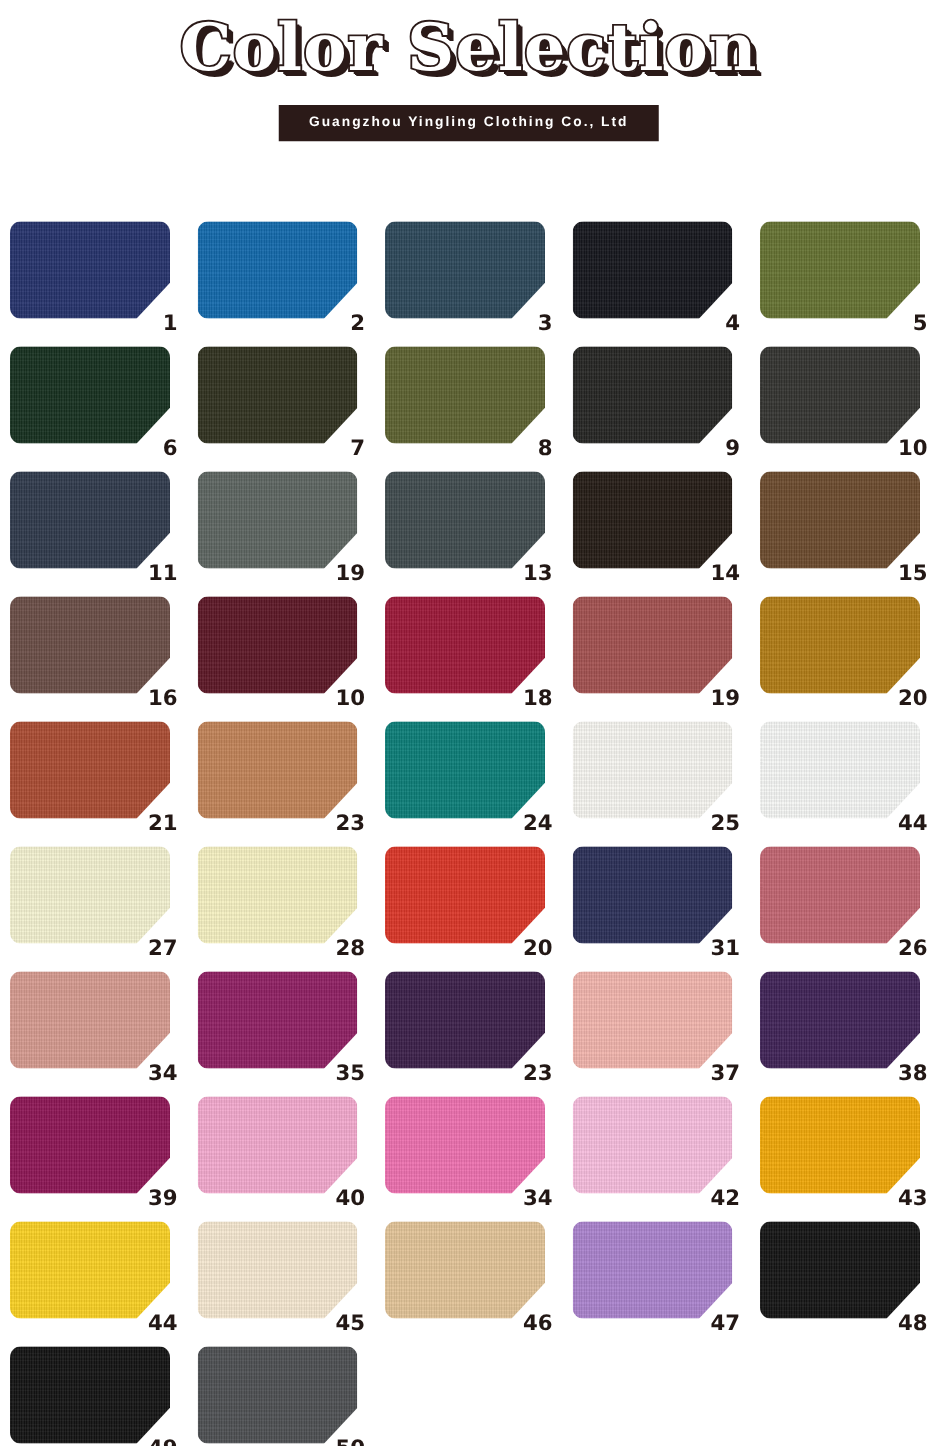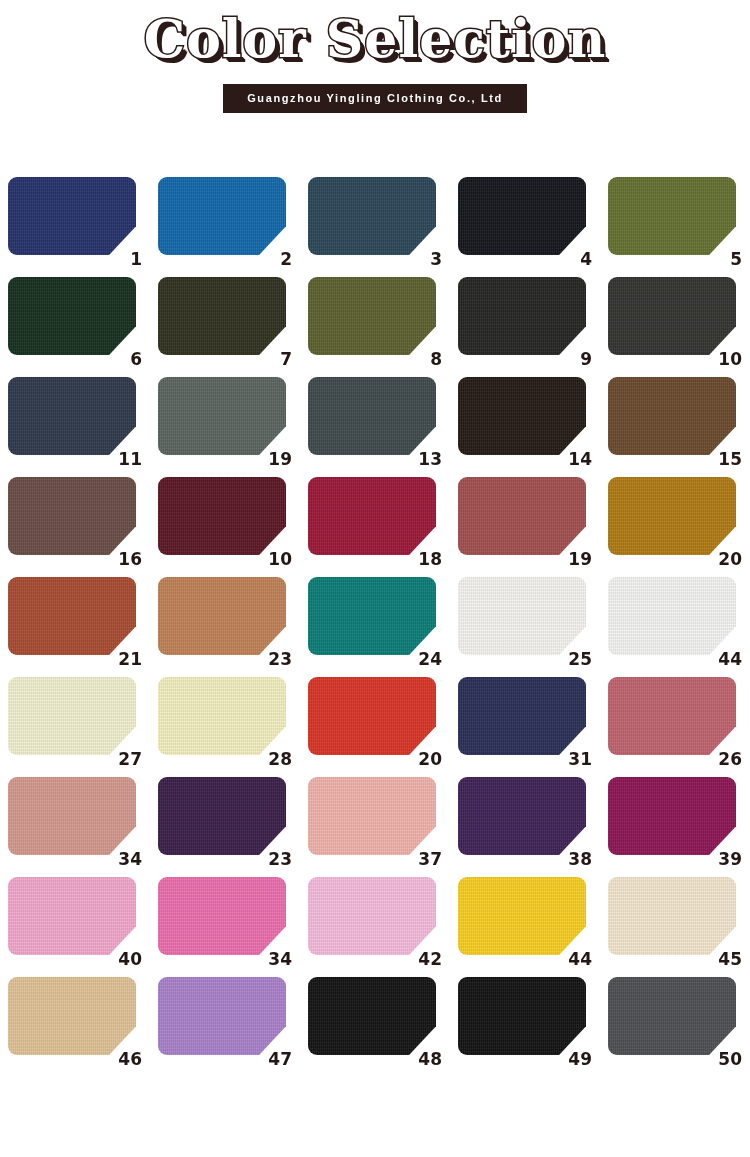--- a/index.html
+++ b/index.html
@@ -243,20 +243,24 @@
     </div>
     <div class="swatch-cell">
       <div class="swatch-chip" style="background-color: rgb(192, 100, 112);"></div>
       <div class="swatch-number">26</div>
     </div>
     <div class="swatch-cell">
       <div class="swatch-chip" style="background-color: rgb(212, 153, 142);"></div>
       <div class="swatch-number">34</div>
     </div>
     <div class="swatch-cell">
+      <div class="swatch-chip" style="background-color: rgb(142, 31, 98);"></div>
+      <div class="swatch-number">35</div>
+    </div>
+    <div class="swatch-cell">
       <div class="swatch-chip" style="background-color: rgb(59, 31, 73);"></div>
       <div class="swatch-number">23</div>
     </div>
     <div class="swatch-cell">
       <div class="swatch-chip" style="background-color: rgb(240, 179, 171);"></div>
       <div class="swatch-number">37</div>
     </div>
     <div class="swatch-cell">
       <div class="swatch-chip" style="background-color: rgb(63, 34, 86);"></div>
       <div class="swatch-number">38</div>
@@ -271,20 +275,24 @@
     </div>
     <div class="swatch-cell">
       <div class="swatch-chip" style="background-color: rgb(236, 111, 174);"></div>
       <div class="swatch-number">34</div>
     </div>
     <div class="swatch-cell">
       <div class="swatch-chip" style="background-color: rgb(246, 188, 220);"></div>
       <div class="swatch-number">42</div>
     </div>
     <div class="swatch-cell">
+      <div class="swatch-chip" style="background-color: rgb(239, 167, 7);"></div>
+      <div class="swatch-number">43</div>
+    </div>
+    <div class="swatch-cell">
       <div class="swatch-chip" style="background-color: rgb(248, 207, 34);"></div>
       <div class="swatch-number">44</div>
     </div>
     <div class="swatch-cell">
       <div class="swatch-chip" style="background-color: rgb(244, 230, 207);"></div>
       <div class="swatch-number">45</div>
     </div>
     <div class="swatch-cell">
       <div class="swatch-chip" style="background-color: rgb(225, 194, 150);"></div>
       <div class="swatch-number">46</div>

